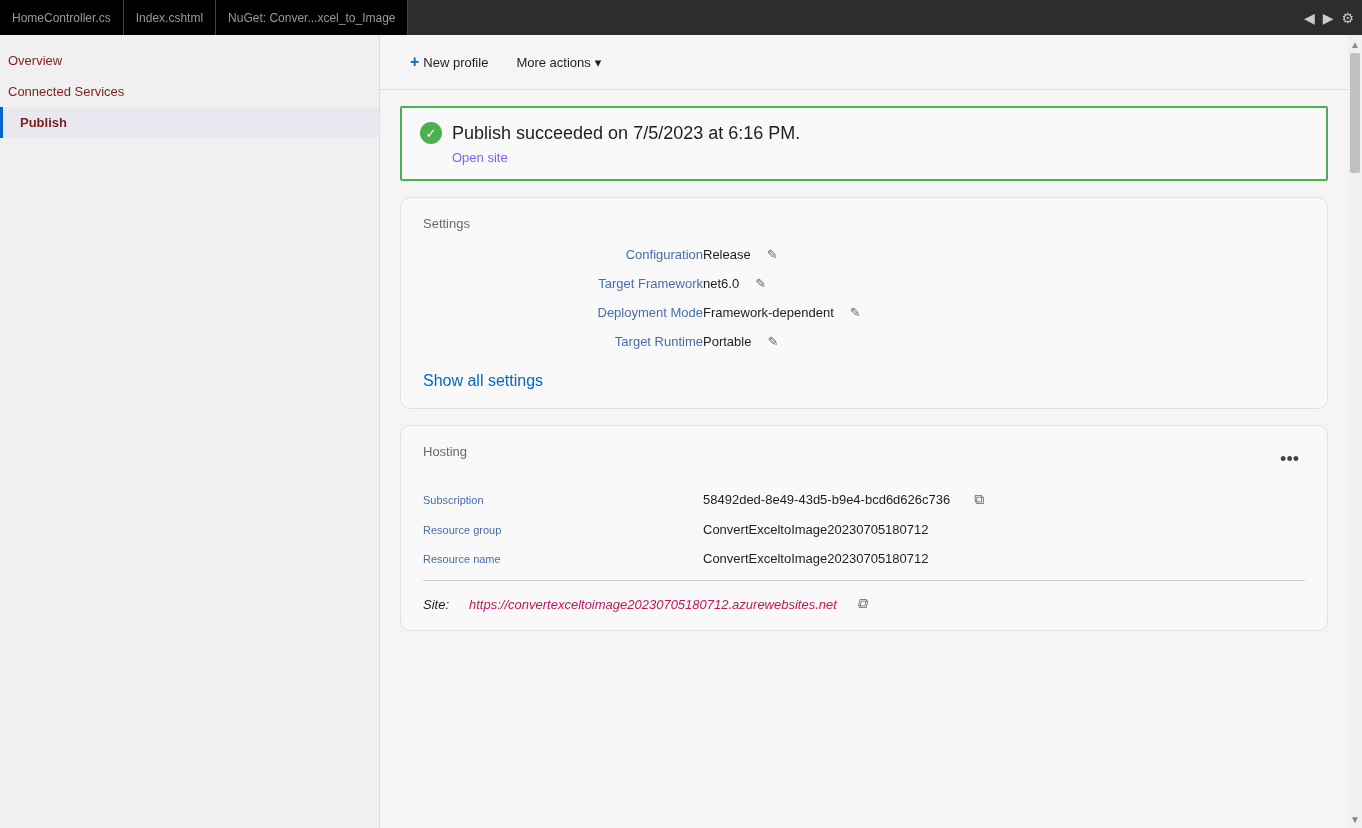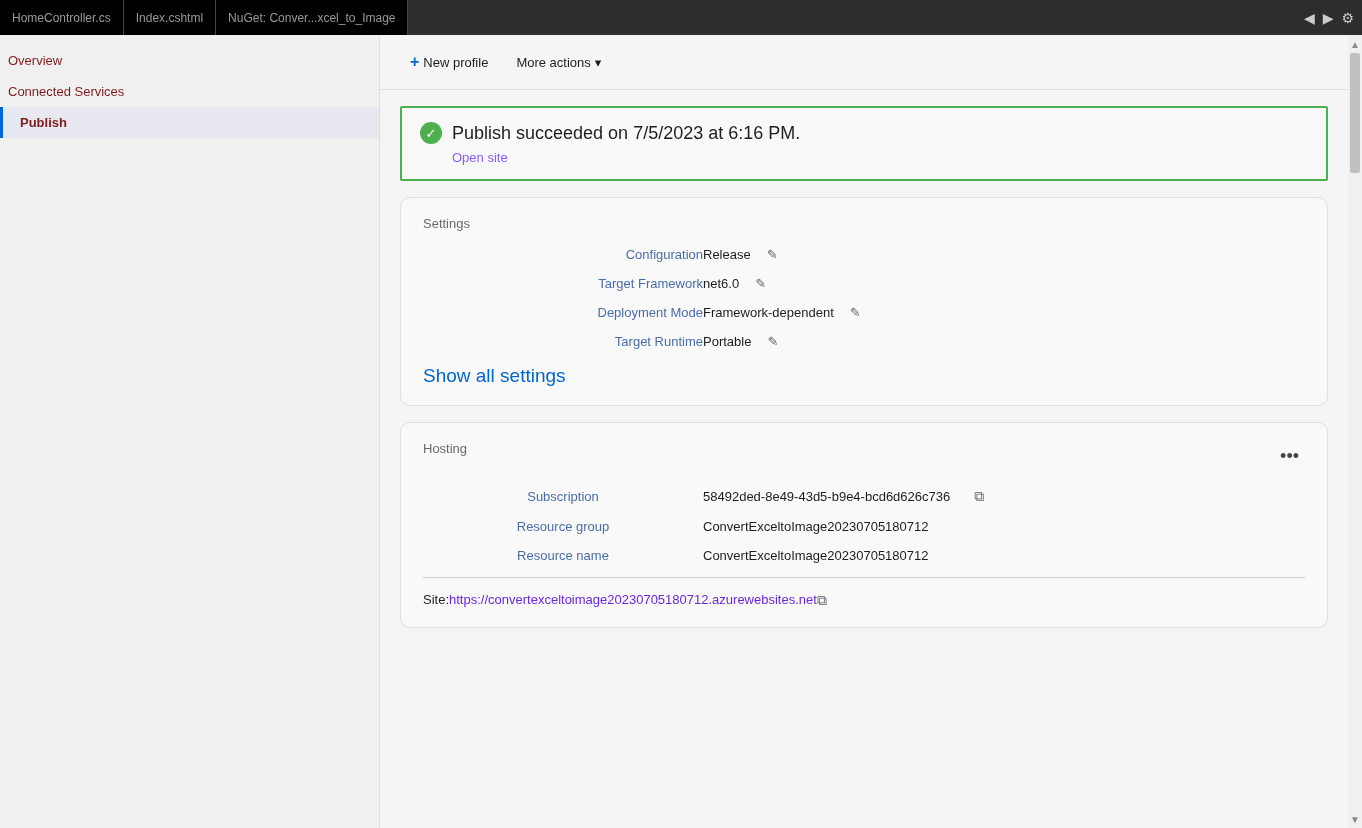--- a/index.html
+++ b/index.html
@@ -195,22 +195,22 @@
       font-size: 13px;
     }
     .edit-icon {
       color: #666;
       cursor: pointer;
       font-size: 13px;
     }
     .show-settings-link {
       color: #0066cc;
       cursor: pointer;
-      font-size: 19px;
-      margin-top: 2px;
+      font-size: 16px;
+      margin-top: 9px;
       display: inline-block;
     }
 
     
     .section-header {
       display: flex;
       justify-content: space-between;
       align-items: center;
       margin-bottom: 16px;
     }
@@ -223,51 +223,51 @@
       padding: 2px 6px;
     }
     .hosting-row {
       display: flex;
       align-items: center;
       margin-bottom: 14px;
     }
     .hosting-label {
       width: 280px;
       color: #4a6da7;
-      font-size: 13px;
-      text-align: center;
+      font-size: 11px;
     }
     .hosting-value {
       display: flex;
       align-items: center;
       gap: 24px;
       color: #1e1e1e;
       font-size: 13px;
     }
     .copy-icon {
       color: #666;
       cursor: pointer;
       font-size: 14px;
     }
     .divider {
       border: none;
       border-top: 1px solid #d0d0d0;
       margin: 14px 0;
     }
     .site-row {
       display: flex;
-      align-items: flex-start;
-      gap: 0;
-      font-size: 13px;
+      align-items: flex-end;
+      gap: 20px;
+      font-size: 13px;
+      font-style: italic;
     }
     .site-label {
       color: #1e1e1e;
     }
     .site-link {
-      color: #6d28d9;
+      color: #be185d;
       cursor: pointer;
       text-decoration: none;
     }
 
     
     .content-area::-webkit-scrollbar {
       width: 10px;
     }
     .content-area::-webkit-scrollbar-track {
       background: #f0f0f0;

